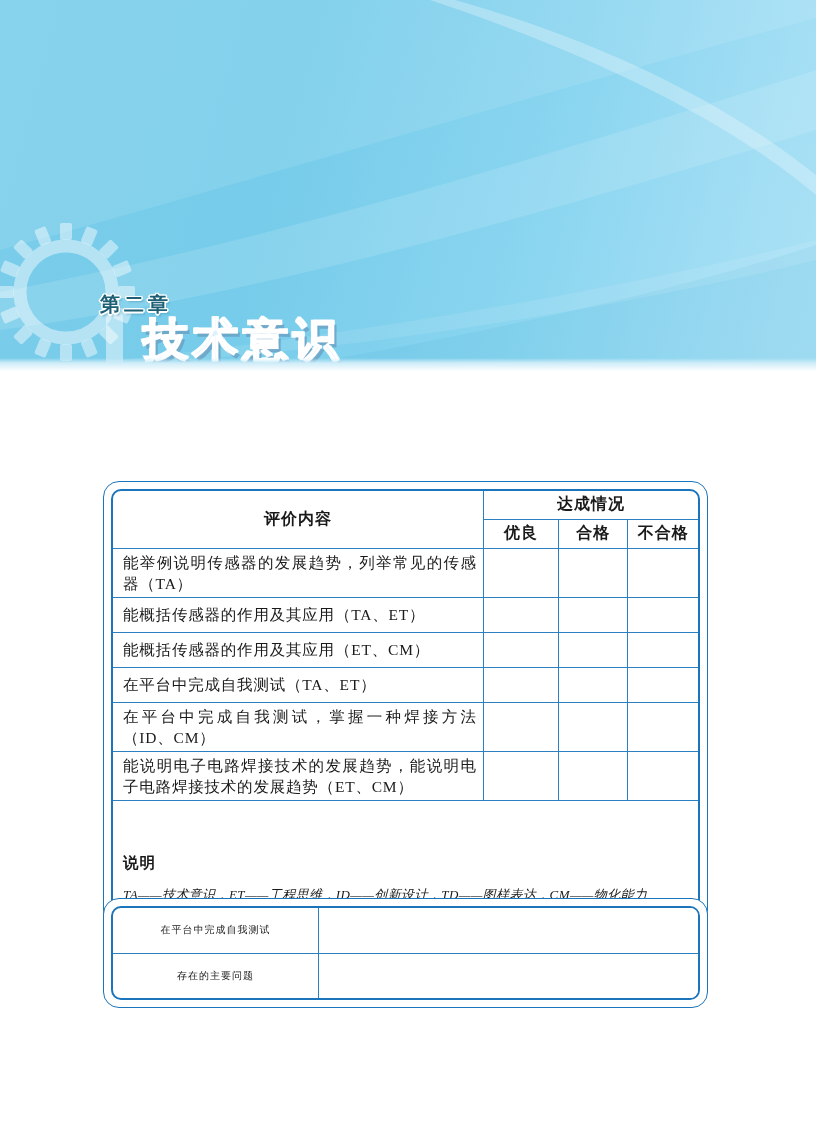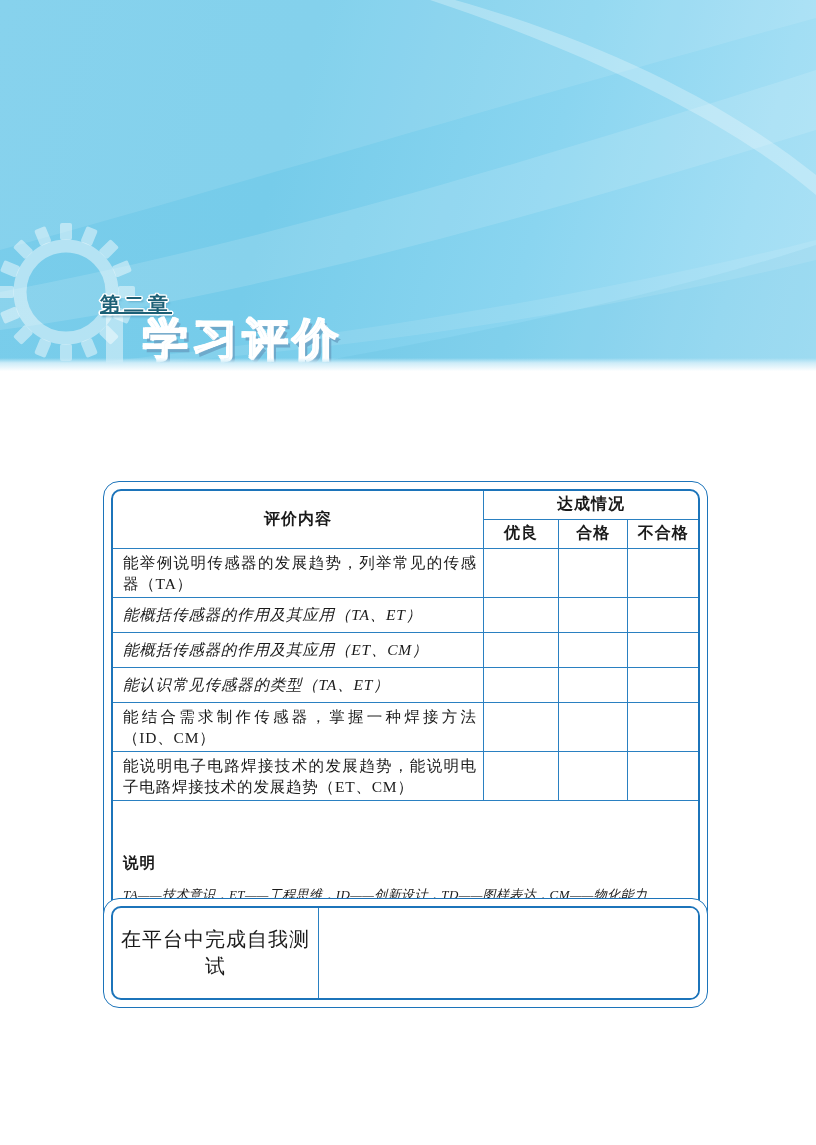--- a/index.html
+++ b/index.html
@@ -22,21 +22,20 @@
   }
   .gear { position:absolute; left:-4px; top:222px; }
 
   .chapter-label {
     position:absolute; left:100px; top:291px;
     font-family:"Liberation Sans", sans-serif; font-weight:bold;
     font-size:20px; letter-spacing:4px; color:#1d6076;
     text-shadow:-1.5px 0 0 #fff, 1.5px 0 0 #fff, 0 -1.5px 0 #fff, 0 1.5px 0 #fff,
                 -1px -1px 0 #fff, 1px 1px 0 #fff, -1px 1px 0 #fff, 1px -1px 0 #fff,
                 2px 3px 2px rgba(60,130,165,.45);
-    text-decoration:underline;
   }
   .page-title {
     position:absolute; left:143px; top:310px;
     font-family:"Liberation Sans", sans-serif; font-weight:bold;
     font-size:45px; letter-spacing:5px; color:#ddf1fb;
     -webkit-text-stroke:1.5px #ffffff;
     text-shadow:3px 4px 0 rgba(105,160,195,.8), -1px -1px 0 #fff, 1px -1px 0 #fff,
                 -1px 1px 0 #fff, 1px 1px 0 #fff;
   }
 
@@ -64,35 +63,35 @@
     text-align:center; font-size:16px; letter-spacing:1px;
   }
   .item-cell {
     font-size:15.5px; line-height:21px; letter-spacing:.8px;
     padding:3px 6px 3px 10px; text-align:justify;
   }
   .blank-cell { background:#fff; }
 
   .rh-a  { height:28px; }
   .rh-b  { height:29px; }
-  .rh-1l { height:35px;font-style:italic; }
+  .rh-1l { height:35px; }
   .rh-2l { height:47px; }
   .rh-r6 { height:44px; }
 
   .note-cell { padding:9px 12px 4px 10px; vertical-align:top; }
   .note-title {
     font-family:"Liberation Sans", sans-serif; font-weight:bold;
     font-size:15.5px; letter-spacing:1px; line-height:20px;
   }
   .note-text {
     font-style:italic; font-size:13px; letter-spacing:.4px; line-height:19px; margin-top:12px;
   }
 
   .label-cell {
-    text-align:center; font-size:20px; letter-spacing:1px;
+    text-align:center; font-size:10px; letter-spacing:1px;
   }
 </style>
 </head>
 <body>
 
 <div class="header">
   <svg class="header-swooshes" width="816" height="372" viewBox="0 0 816 372">
     <path d="M0,250 C220,190 480,110 816,18 L816,0 L0,0 Z" fill="rgba(255,255,255,0.10)"></path>
     <path d="M0,330 C260,295 540,215 816,130 L816,70 C520,165 250,245 0,292 Z" fill="rgba(255,255,255,0.13)"></path>
     <path d="M430,0 C610,60 740,130 816,195 L816,175 C735,110 615,45 455,0 Z" fill="rgba(255,255,255,0.28)"></path>
@@ -119,21 +118,21 @@
         <rect x="64" y="1" width="12" height="17" rx="2" transform="rotate(270 70 70)"></rect>
         <rect x="64" y="1" width="12" height="17" rx="2" transform="rotate(292.5 70 70)"></rect>
         <rect x="64" y="1" width="12" height="17" rx="2" transform="rotate(315 70 70)"></rect>
         <rect x="64" y="1" width="12" height="17" rx="2" transform="rotate(337.5 70 70)"></rect>
       </g>
       <rect x="110" y="88" width="17" height="70" rx="8"></rect>
     </g>
   </svg>
 
   <div class="chapter-label">第二章</div>
-  <div class="page-title">学习评价</div>
+  <div class="page-title">技术意识</div>
 
   <div class="header-fade"></div>
 </div>
 
 <div class="round-box eval-box">
   <div class="round-box-inner">
     <table class="grid">
       <colgroup>
         <col style="width:63.3%">
           <col style="width:12.9%">
@@ -162,27 +161,27 @@
         <td class="blank-cell"></td>
         <td class="blank-cell"></td>
       </tr>
       <tr class="rh-1l">
         <td class="item-cell">能概括传感器的作用及其应用（ET、CM）</td>
         <td class="blank-cell"></td>
         <td class="blank-cell"></td>
         <td class="blank-cell"></td>
       </tr>
       <tr class="rh-1l">
-        <td class="item-cell">能认识常见传感器的类型（TA、ET）</td>
+        <td class="item-cell">在平台中完成自我测试（TA、ET）</td>
         <td class="blank-cell"></td>
         <td class="blank-cell"></td>
         <td class="blank-cell"></td>
       </tr>
       <tr class="rh-2l">
-        <td class="item-cell">能结合需求制作传感器，掌握一种焊接方法（ID、CM）</td>
+        <td class="item-cell">在平台中完成自我测试，掌握一种焊接方法（ID、CM）</td>
         <td class="blank-cell"></td>
         <td class="blank-cell"></td>
         <td class="blank-cell"></td>
       </tr>
       <tr class="rh-r6">
         <td class="item-cell">能说明电子电路焊接技术的发展趋势，能说明电子电路焊接技术的发展趋势（ET、CM）</td>
         <td class="blank-cell"></td>
         <td class="blank-cell"></td>
         <td class="blank-cell"></td>
       </tr>
@@ -202,16 +201,20 @@
     <table class="grid">
       <colgroup>
         <col style="width:35.1%">
           <col style="width:64.9%">
       </colgroup>
       <tbody>
           <tr>
         <td class="label-cell">在平台中完成自我测试</td>
         <td class="blank-cell"></td>
       </tr>
+      <tr>
+        <td class="label-cell">存在的主要问题</td>
+        <td class="blank-cell"></td>
+      </tr>
     </tbody>
       </table>
   </div>
 </div>
 
 </body></html>

